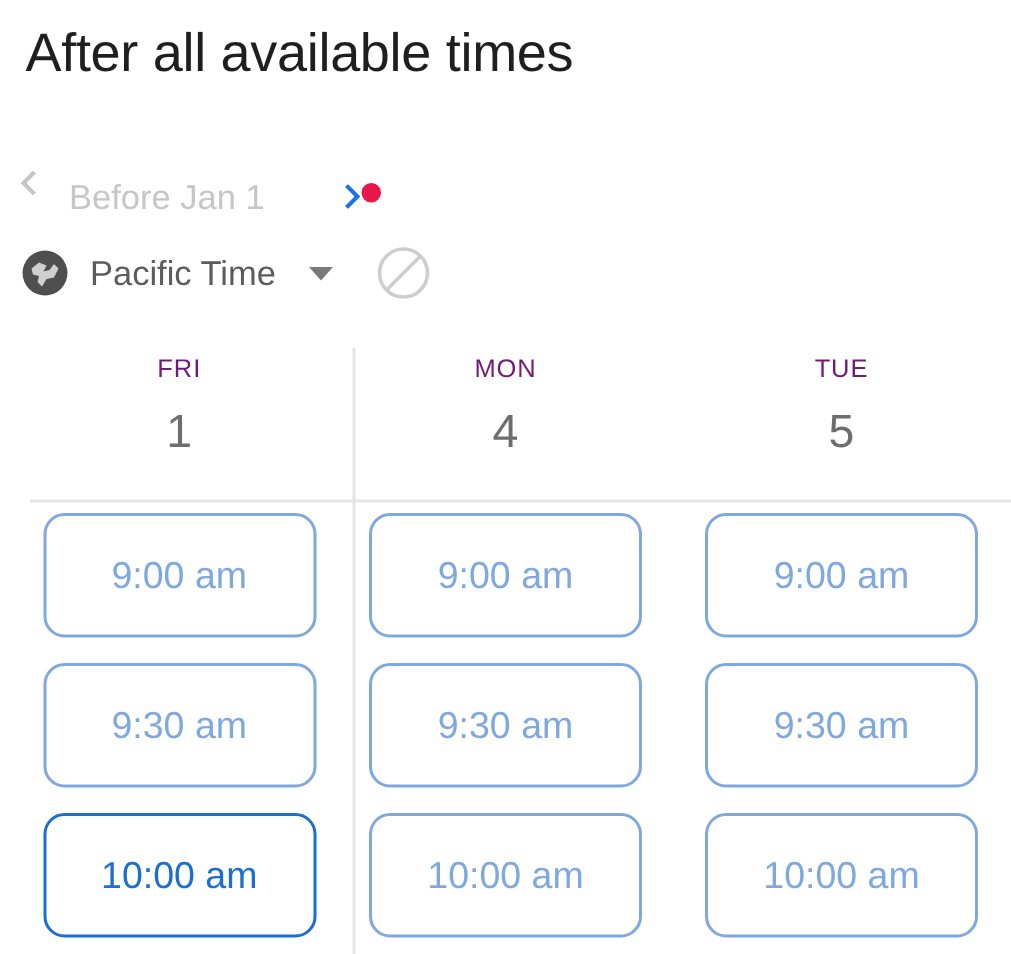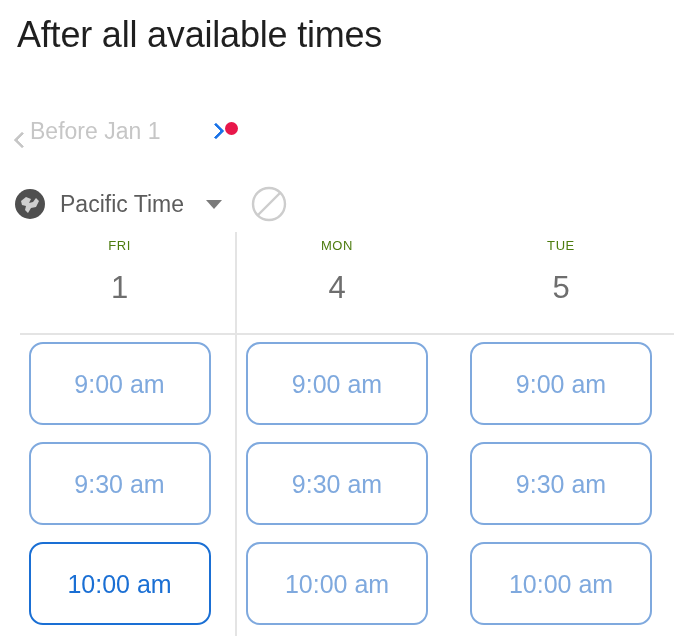--- a/index.html
+++ b/index.html
@@ -37,22 +37,22 @@
     position: absolute;
     left: 16px;
     top: 112px;
     height: 38px;
     display: flex;
     align-items: center;
   }
 
   .nav-btn {
     display: flex;
-    align-items: flex-end;
-    gap: 0;
+    align-items: flex-start;
+    gap: 16px;
     background: none;
     border: none;
     padding: 0;
     font-family: inherit;
     font-size: 23px;
     line-height: 30px;
     white-space: nowrap;
   }
 
   .nav-prev { color: #c6c6c6; }
@@ -76,21 +76,21 @@
     width: 13px;
     height: 13px;
     border-radius: 50%;
     background: #e8174a;
   }
 
   
   .tz-row {
     position: absolute;
     left: 14px;
-    top: 182px;
+    top: 160px;
     height: 44px;
     display: flex;
     align-items: center;
     justify-content: flex-end;
   }
 
   .globe-icon { display: block; width: 32px; height: 32px; }
 
   .tz-label {
     margin-left: 14px;
@@ -136,24 +136,24 @@
     width: 674px;
     display: flex;
   }
 
   .day-col { width: 224.6px; display: flex; flex-direction: column; align-items: center; }
   .day-col.c1 { margin-left: 14px; width: 211px; }
   .day-col.c2 { width: 224px; }
   .day-col.c3 { width: 224px; }
 
   .day-name {
-    font-size: 13px;
+    font-size: 17px;
     line-height: 20px;
     letter-spacing: 0.6px;
-    color: #4d7c0f;
+    color: #701a75;
     font-weight: 400;
   }
 
   .day-num {
     margin-top: 14px;
     font-size: 31px;
     line-height: 36px;
     color: #6e6e6e;
     font-weight: 400;
   }

